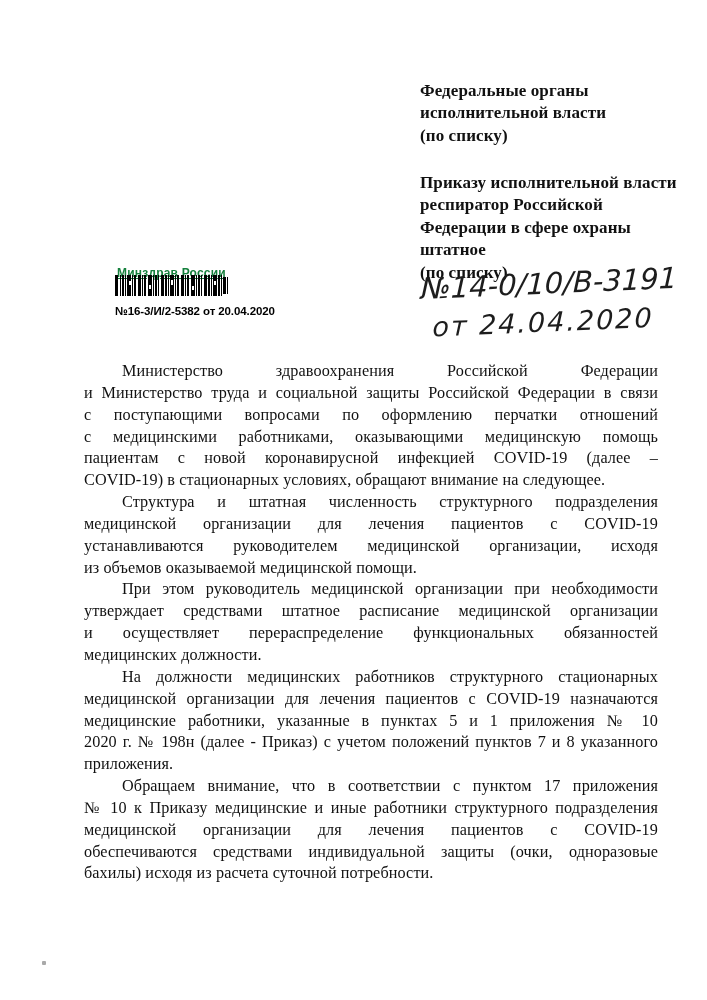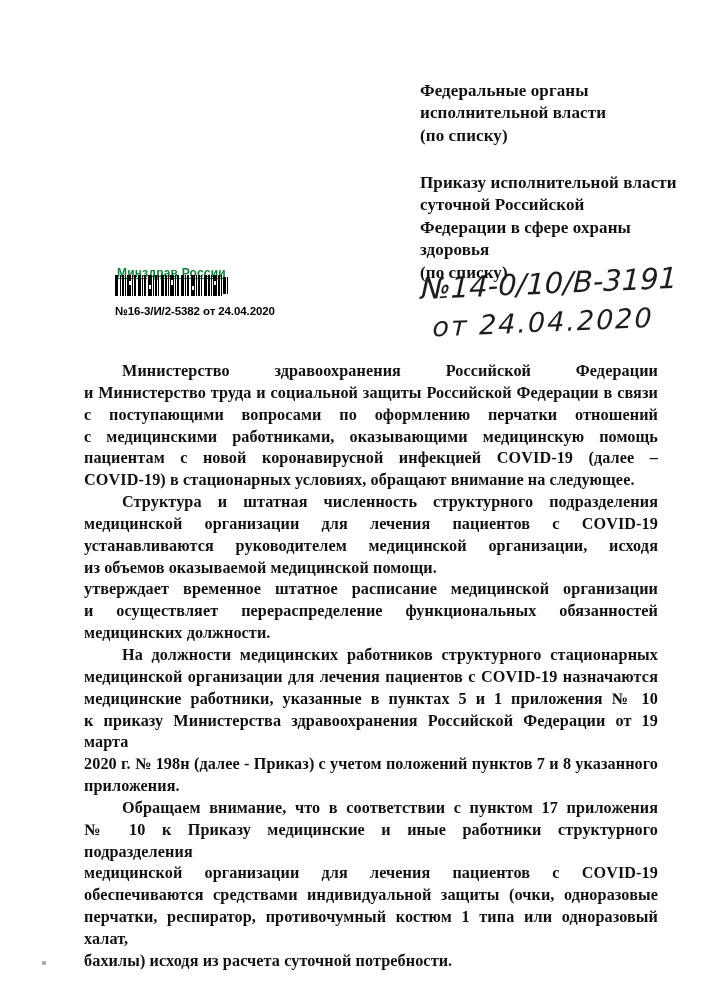--- a/index.html
+++ b/index.html
@@ -95,21 +95,21 @@
     transform: skewX(-4deg);
   }
 
   
   .body-text {
     position: absolute;
     left: 84px;
     top: 361px;
     width: 574px;
     font-size: 16.2px;
-    font-weight: 700;
+    font-weight: 400;
     line-height: 21.85px;
     letter-spacing: 0.1px;
   }
   .para { margin: 0; }
   .line {
     text-align: justify;
     text-align-last: justify;
     text-justify: inter-word;
     white-space: normal;
   }
@@ -133,23 +133,23 @@
 <div class="page">
 
   <div class="recipient-block first">
     <div class="r-line">Федеральные органы</div>
     <div class="r-line">исполнительной власти</div>
     <div class="r-line">(по списку)</div>
   </div>
 
   <div class="recipient-block second">
     <div class="r-line">Приказу исполнительной власти</div>
-    <div class="r-line">суточной Российской</div>
+    <div class="r-line">респиратор Российской</div>
     <div class="r-line">Федерации в сфере охраны</div>
-    <div class="r-line">здоровья</div>
+    <div class="r-line">штатное</div>
     <div class="r-line">(по списку)</div>
   </div>
 
   <div class="stamp">
     <div class="stamp-agency">Минздрав России</div>
     <svg class="barcode" width="113" height="21" viewBox="0 0 113 21">
       <g fill="#000000">
         <rect x="0" y="0" width="3" height="21"></rect>
           <rect x="5" y="0" width="1" height="21"></rect>
         <rect x="7" y="0" width="2" height="21"></rect>
@@ -187,21 +187,21 @@
         <rect x="112" y="2" width="1" height="17"></rect>
       </g>
       <g fill="#ffffff">
         <rect x="14" y="6" width="2" height="4"></rect>
           <rect x="34" y="10" width="2" height="4"></rect>
         <rect x="56" y="5" width="2" height="5"></rect>
           <rect x="77" y="11" width="2" height="4"></rect>
         <rect x="99" y="6" width="2" height="4"></rect>
       </g>
     </svg>
-    <div class="stamp-reg">№16-3/И/2-5382 от 24.04.2020</div>
+    <div class="stamp-reg">№16-3/И/2-5382 от 20.04.2020</div>
   </div>
 
   <div class="handwriting">
     <div class="hw-number">№14-0/10/В-3191</div>
     <div class="hw-date">от 24.04.2020</div>
   </div>
 
   <div class="body-text">
 
     <div class="para">
@@ -214,40 +214,39 @@
     </div>
 
     <div class="para">
       <div class="line first">Структура и штатная численность структурного подразделения</div>
       <div class="line">медицинской организации для лечения пациентов с COVID-19</div>
       <div class="line">устанавливаются руководителем медицинской организации, исходя</div>
       <div class="line last">из объемов оказываемой медицинской помощи.</div>
     </div>
 
     <div class="para">
-      <div class="line">утверждает временное штатное расписание медицинской организации</div>
+      <div class="line first">При этом руководитель медицинской организации при необходимости</div>
+      <div class="line">утверждает средствами штатное расписание медицинской организации</div>
       <div class="line">и осуществляет перераспределение функциональных обязанностей</div>
       <div class="line last">медицинских должности.</div>
     </div>
 
     <div class="para">
       <div class="line first">На должности медицинских работников структурного стационарных</div>
       <div class="line">медицинской организации для лечения пациентов с COVID-19 назначаются</div>
       <div class="line">медицинские работники, указанные в пунктах 5 и 1 приложения № 10</div>
-      <div class="line">к приказу Министерства здравоохранения Российской Федерации от 19 марта</div>
       <div class="line">2020 г. № 198н (далее - Приказ) с учетом положений пунктов 7 и 8 указанного</div>
       <div class="line last">приложения.</div>
     </div>
 
     <div class="para">
       <div class="line first">Обращаем внимание, что в соответствии с пунктом 17 приложения</div>
       <div class="line">№ 10 к Приказу медицинские и иные работники структурного подразделения</div>
       <div class="line">медицинской организации для лечения пациентов с COVID-19</div>
       <div class="line">обеспечиваются средствами индивидуальной защиты (очки, одноразовые</div>
-      <div class="line">перчатки, респиратор, противочумный костюм 1 типа или одноразовый халат,</div>
       <div class="line last">бахилы) исходя из расчета суточной потребности.</div>
     </div>
 
   </div>
 
   <div class="speck"></div>
 
 </div>
 
 </body></html>

